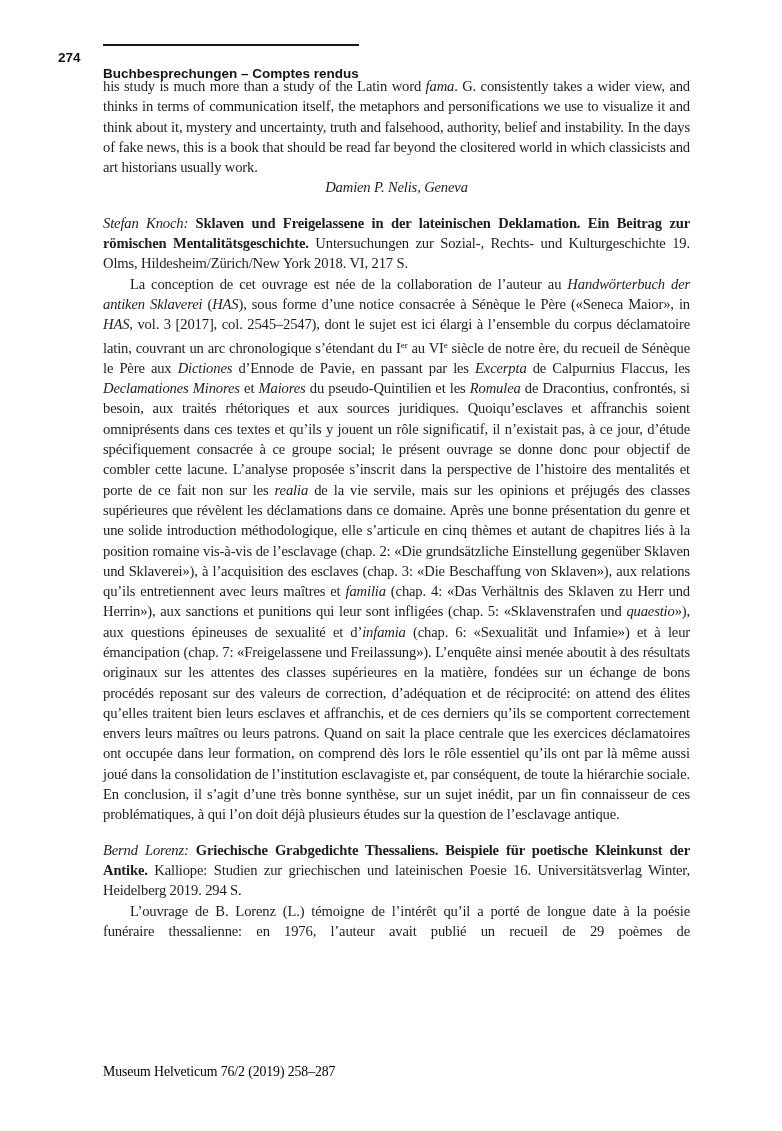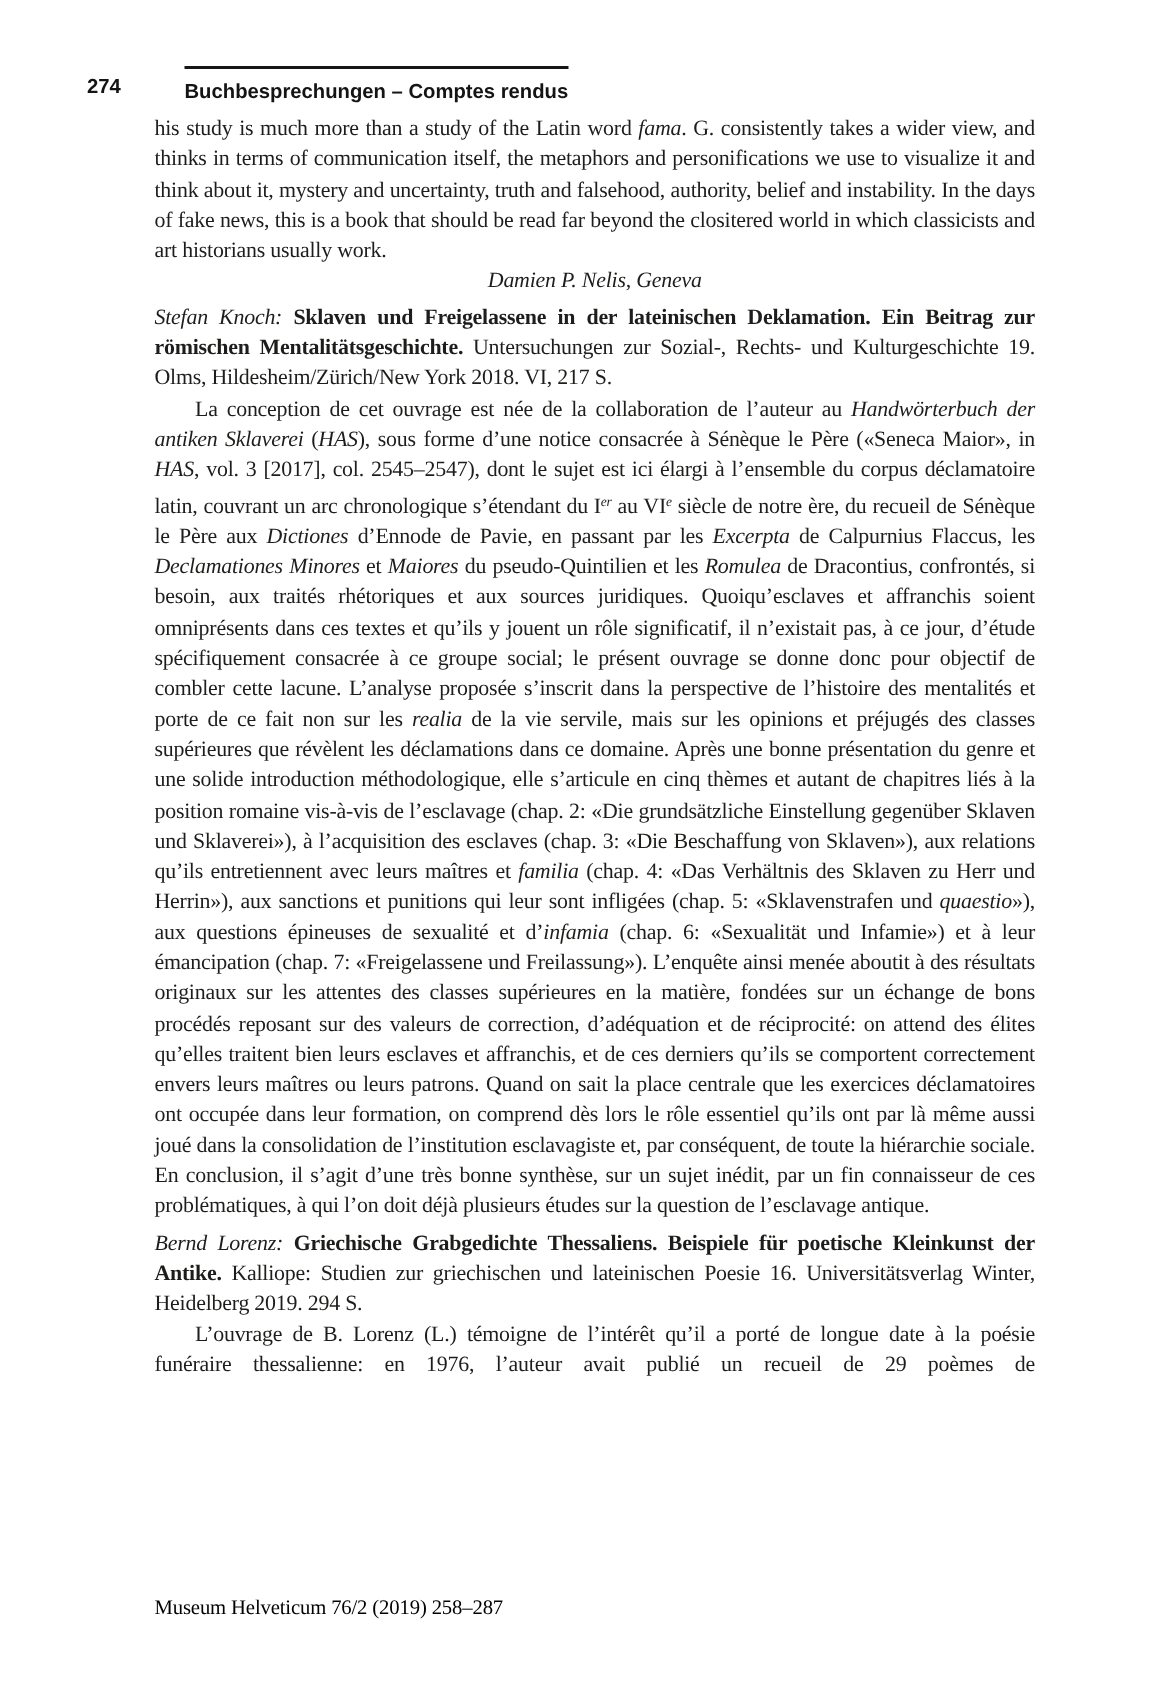--- a/index.html
+++ b/index.html
@@ -23,40 +23,40 @@
     font-family: "Liberation Sans", "DejaVu Sans", sans-serif;
     font-weight: 700;
     font-size: 13.5px;
     line-height: 15px;
     letter-spacing: 0;
     color: #141414;
   }
   .page-number { position: absolute; left: 0; top: 6px; }
   .running-title {
     display: inline-block;
-    margin-left: 65px;
+    margin-left: 45px;
     border-top: 2.5px solid #161616;
-    padding-top: 7px;
+    padding-top: 20px;
   }
   .text-column {
     position: absolute;
     left: 103px;
     width: 587px;
     top: 76px;
     text-align: justify;
   }
   .text-column p { margin: 0; }
-  .review-section { margin-top: 4px; }
+  .review-section { margin-top: 15px; }
   .heading-block { }
   .indent { text-indent: 27px; }
   .runover { text-align-last: justify; }
   .sig { text-align: center; font-style: italic; }
   .i { font-style: italic; }
   .b { font-weight: 700; }
-  .sup { font-size: 0.62em; vertical-align: 0.55em; font-style: italic; }
+  .sup { font-size: 0.62em; vertical-align: 0.55em; }
   .page-footer {
     position: absolute;
     left: 103px;
     top: 1062px;
     font-family: "Liberation Serif", "DejaVu Serif", serif;
     font-size: 13.8px;
     letter-spacing: -0.1px;
     color: #000000;
   }
 </style>

